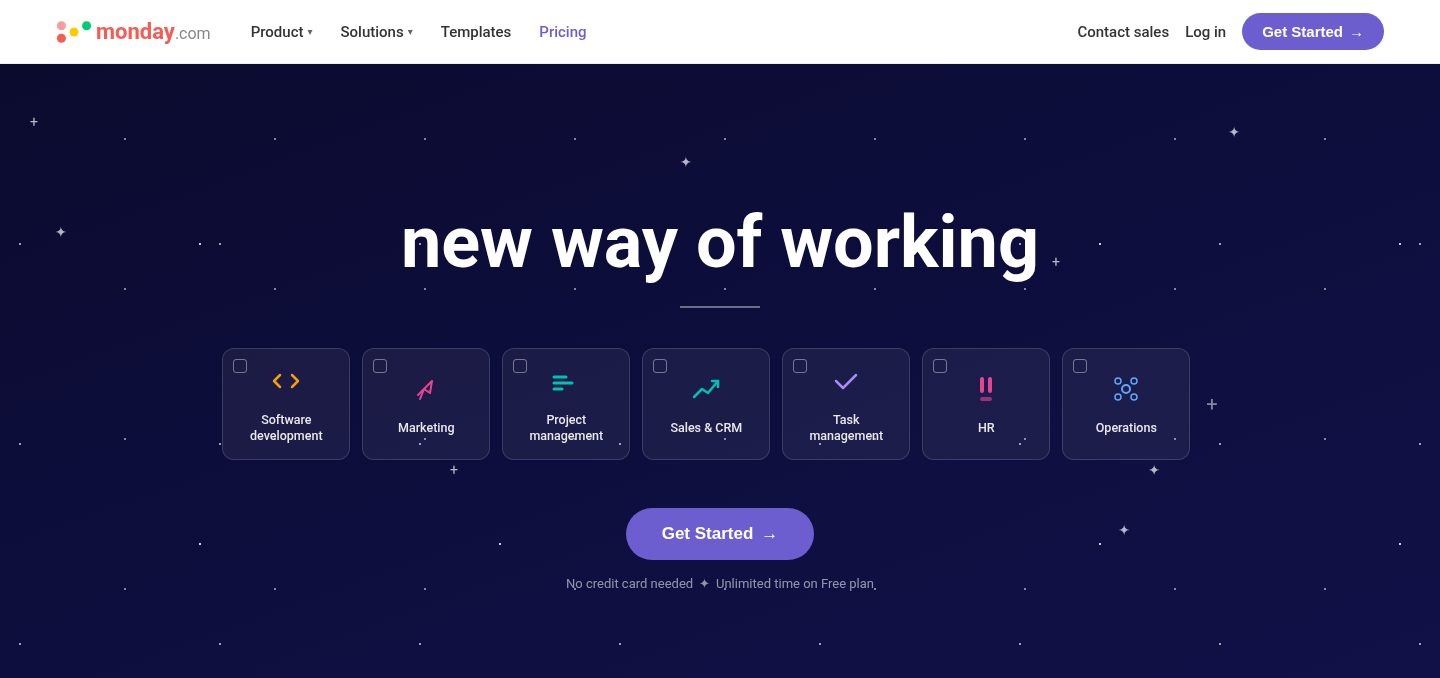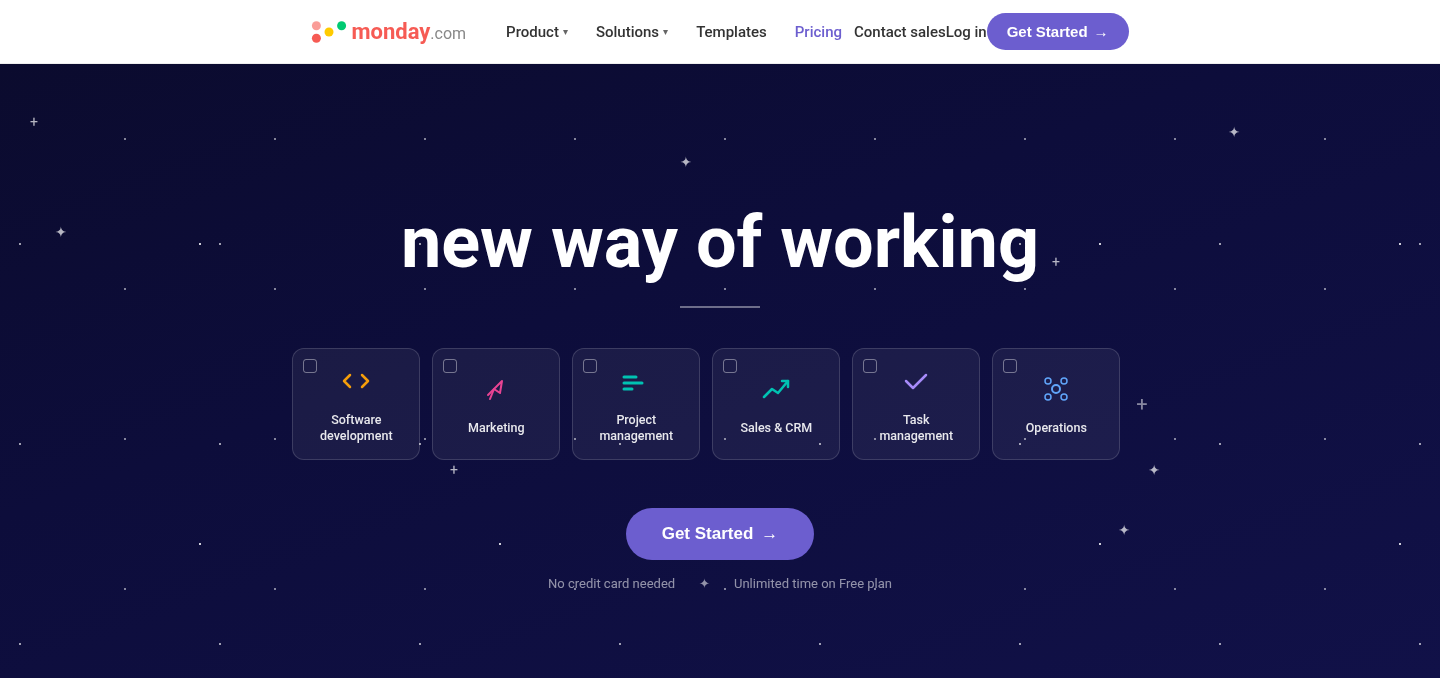--- a/index.html
+++ b/index.html
@@ -2,22 +2,22 @@
 <html><head>
   <meta charset="utf-8">
   <style>
     * { margin: 0; padding: 0; box-sizing: border-box; }
     body { font-family: -apple-system, BlinkMacSystemFont, 'Segoe UI', Roboto, sans-serif; width: 1440px; overflow-x: hidden; }
 
     
     .navbar {
       display: flex;
       align-items: center;
-      justify-content: center;
-      padding: 0 24px;
+      justify-content: space-between;
+      padding: 0 56px;
       height: 64px;
       background: #fff;
       border-bottom: 1px solid #eee;
       position: relative;
       z-index: 10;
     }
     .nav-left { display: flex; align-items: center; gap: 8px; }
     .logo { display: flex; align-items: center; gap: 4px; cursor: pointer; }
     .logo-icon { width: 36px; height: 24px; }
     .logo-text { font-size: 22px; font-weight: 700; color: #333; }
@@ -27,21 +27,21 @@
       display: flex; align-items: center; gap: 4px;
       padding: 8px 12px;
       font-size: 15px;
       color: #333;
       cursor: pointer;
       border-radius: 4px;
       font-weight: 500;
     }
     .nav-item.active { color: #6c5ecf; }
     .chevron { font-size: 10px; color: #666; }
-    .nav-right { display: flex; align-items: center; }
+    .nav-right { display: flex; align-items: center; gap: 16px; }
     .nav-right-link { font-size: 15px; color: #333; cursor: pointer; font-weight: 500; }
     .get-started-btn-nav {
       background: #6c5ecf;
       color: #fff;
       border: none;
       border-radius: 30px;
       padding: 10px 20px;
       font-size: 15px;
       font-weight: 600;
       cursor: pointer;
@@ -174,21 +174,21 @@
       position: relative;
       z-index: 1;
       margin-bottom: 16px;
     }
 
     .no-credit {
       font-size: 13px;
       color: rgba(255,255,255,0.55);
       position: relative;
       z-index: 1;
-      display: flex; align-items: center; gap: 24px;
+      display: flex; align-items: center; gap: 6px;
     }
   </style>
 </head>
 <body>
 
 <nav class="navbar">
   <div class="nav-left">
     <div class="logo">
       <svg class="logo-icon" viewBox="0 0 40 26" fill="none">
         <ellipse cx="6" cy="20" rx="5" ry="5" fill="#f65b54"></ellipse>
@@ -297,20 +297,31 @@
     <div class="category-card">
       <div class="card-checkbox"></div>
       <div class="card-icon">
         <svg width="32" height="32" viewBox="0 0 32 32">
           <polyline points="6,16 13,23 26,10" stroke="#a78bfa" stroke-width="2.5" fill="none" stroke-linecap="round" stroke-linejoin="round"></polyline>
         </svg>
       </div>
       <span class="card-label">Task<br>management</span>
     </div>
 
+    <div class="category-card">
+      <div class="card-checkbox"></div>
+      <div class="card-icon">
+        <svg width="32" height="32" viewBox="0 0 32 32">
+          <rect x="10" y="4" width="4" height="16" rx="2" fill="#e84393"></rect>
+          <rect x="18" y="4" width="4" height="16" rx="2" fill="#e84393"></rect>
+          <rect x="10" y="24" width="12" height="4" rx="2" fill="#e84393" opacity="0.6"></rect>
+        </svg>
+      </div>
+      <span class="card-label">HR</span>
+    </div>
 
     <div class="category-card">
       <div class="card-checkbox"></div>
       <div class="card-icon">
         <svg width="32" height="32" viewBox="0 0 32 32">
           <circle cx="16" cy="16" r="4" fill="none" stroke="#60a5fa" stroke-width="2"></circle>
           <circle cx="8" cy="8" r="3" fill="none" stroke="#60a5fa" stroke-width="1.5"></circle>
           <circle cx="24" cy="8" r="3" fill="none" stroke="#60a5fa" stroke-width="1.5"></circle>
           <circle cx="8" cy="24" r="3" fill="none" stroke="#60a5fa" stroke-width="1.5"></circle>
           <circle cx="24" cy="24" r="3" fill="none" stroke="#60a5fa" stroke-width="1.5"></circle>

